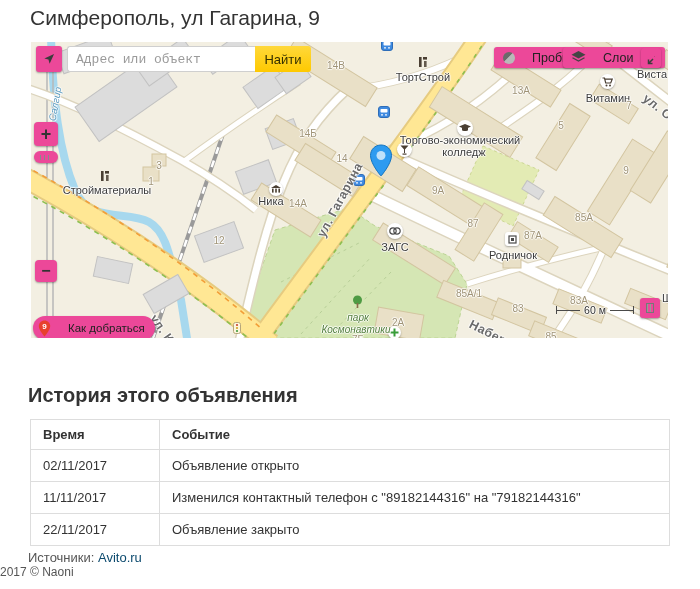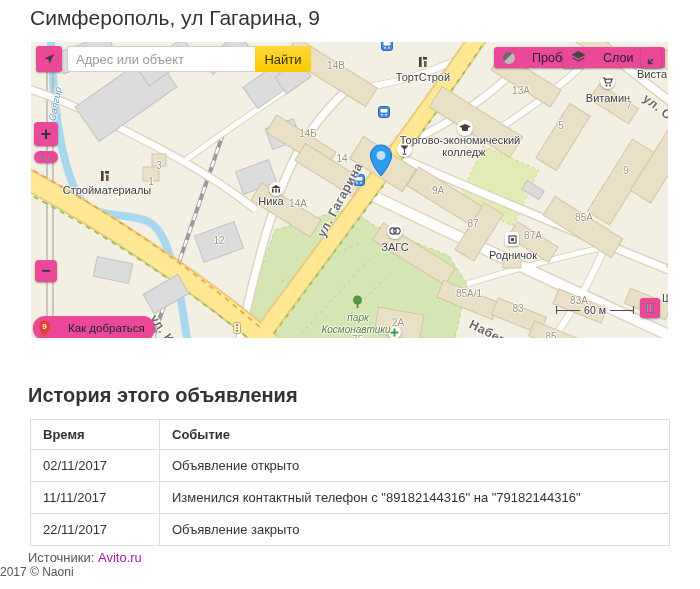--- a/index.html
+++ b/index.html
@@ -25,21 +25,21 @@
   .chip.sq{border-radius:3px;}
   .icon-abs{position:absolute;}
 
   
   .btn{position:absolute;background:#ec4899;border:none;box-shadow:0 1px 2px rgba(0,0,0,.35);
     border-radius:3px;display:flex;align-items:center;justify-content:center;gap:17px;
     font-size:12.5px;color:#222;cursor:pointer;font-family:inherit;}
   .locate-btn{left:5px;top:4px;width:26px;height:26px;}
   .search-input{position:absolute;left:36px;top:4px;width:188px;height:26px;box-sizing:border-box;
     border:1px solid #cfcfcf;border-right:none;border-radius:3px 0 0 3px;padding:0 8px;font-size:13px;
-    color:#333;outline:none;font-family:Liberation Sans, sans-serif;}
+    color:#333;outline:none;font-family:Liberation Mono, monospace;}
   .search-input::placeholder{color:#9b9b9b;}
   .find-btn{position:absolute;left:224px;top:4px;width:56px;height:26px;border:none;cursor:pointer;
     background:linear-gradient(#ffd83a,#fec900);border-radius:0 3px 3px 0;font-size:13px;color:#332f00;
     font-family:inherit;}
   .traffic-btn{left:463px;top:5px;height:21px;padding:0 9px;}
   .traffic-dot{width:12px;height:12px;border-radius:50%;background:linear-gradient(135deg,#6a6a6a 45%,#b9b9b9 46%);}
   .layers-btn{left:532px;top:5px;height:21px;padding:0 8px;}
   .chev{width:6px;height:6px;border-right:1.5px solid #444;border-bottom:1.5px solid #444;
     transform:rotate(45deg);margin-top:-4px;}
   .expand-btn{left:610px;top:6px;width:20px;height:20px;}
@@ -66,21 +66,21 @@
 
   
   .heading{position:absolute;left:28px;top:384px;margin:0;font-size:20px;font-weight:700;color:#333;}
   table.history{position:absolute;left:30px;top:419px;width:640px;border-collapse:collapse;
     border:1px solid #ddd;font-size:13px;color:#333;}
   table.history th,table.history td{border:1px solid #ddd;text-align:left;padding:8px 12px;}
   table.history th{font-weight:700;padding:7px 12px;}
   .col-time{width:104px;}
 
   .sources{position:absolute;left:28px;top:550px;font-size:13px;color:#555;}
-  .sources a{color:#a21caf;text-decoration:none;}
+  .sources a{color:#0c4a6e;text-decoration:none;}
   .copyright{position:absolute;left:0;top:565px;width:700px;text-align:left;font-size:12px;color:#555;}
 </style>
 </head>
 <body>
 
 <div class="page">
 
   <h1 class="title">Симферополь, ул Гагарина, 9</h1>
 
   <div class="map">

